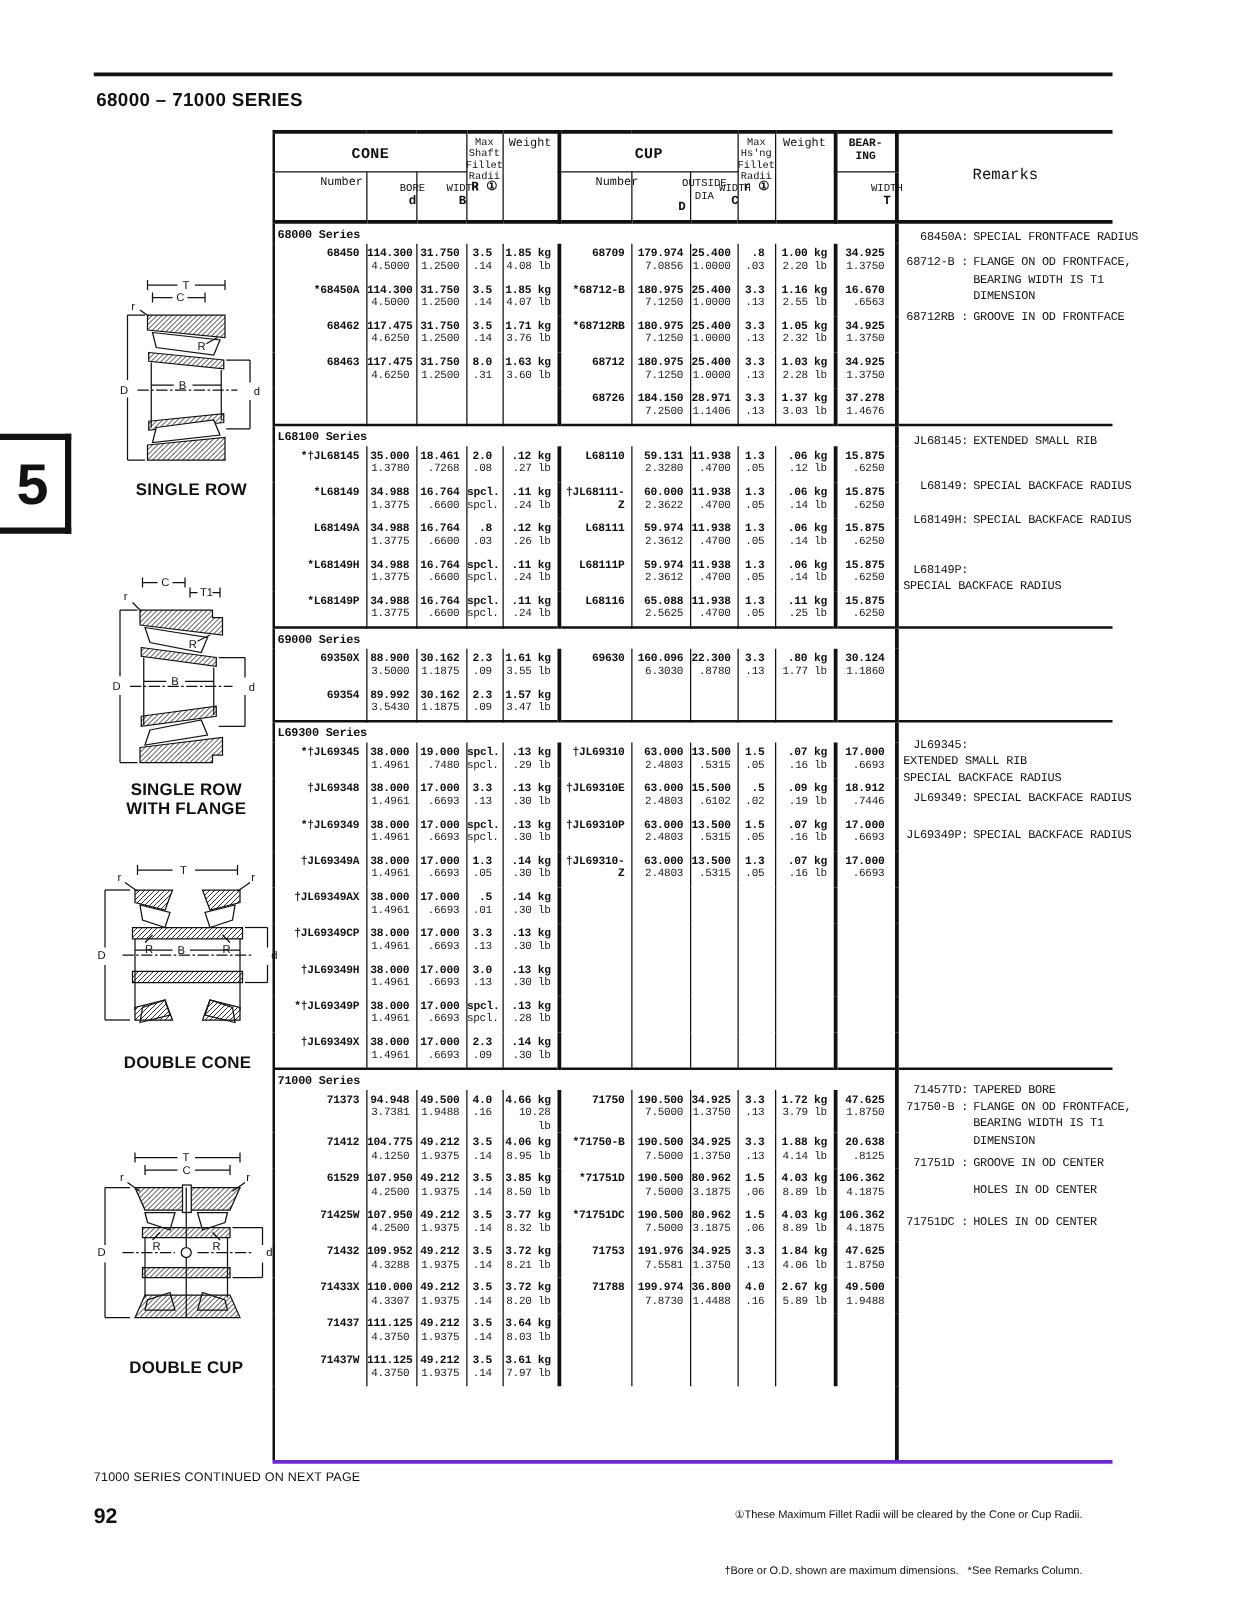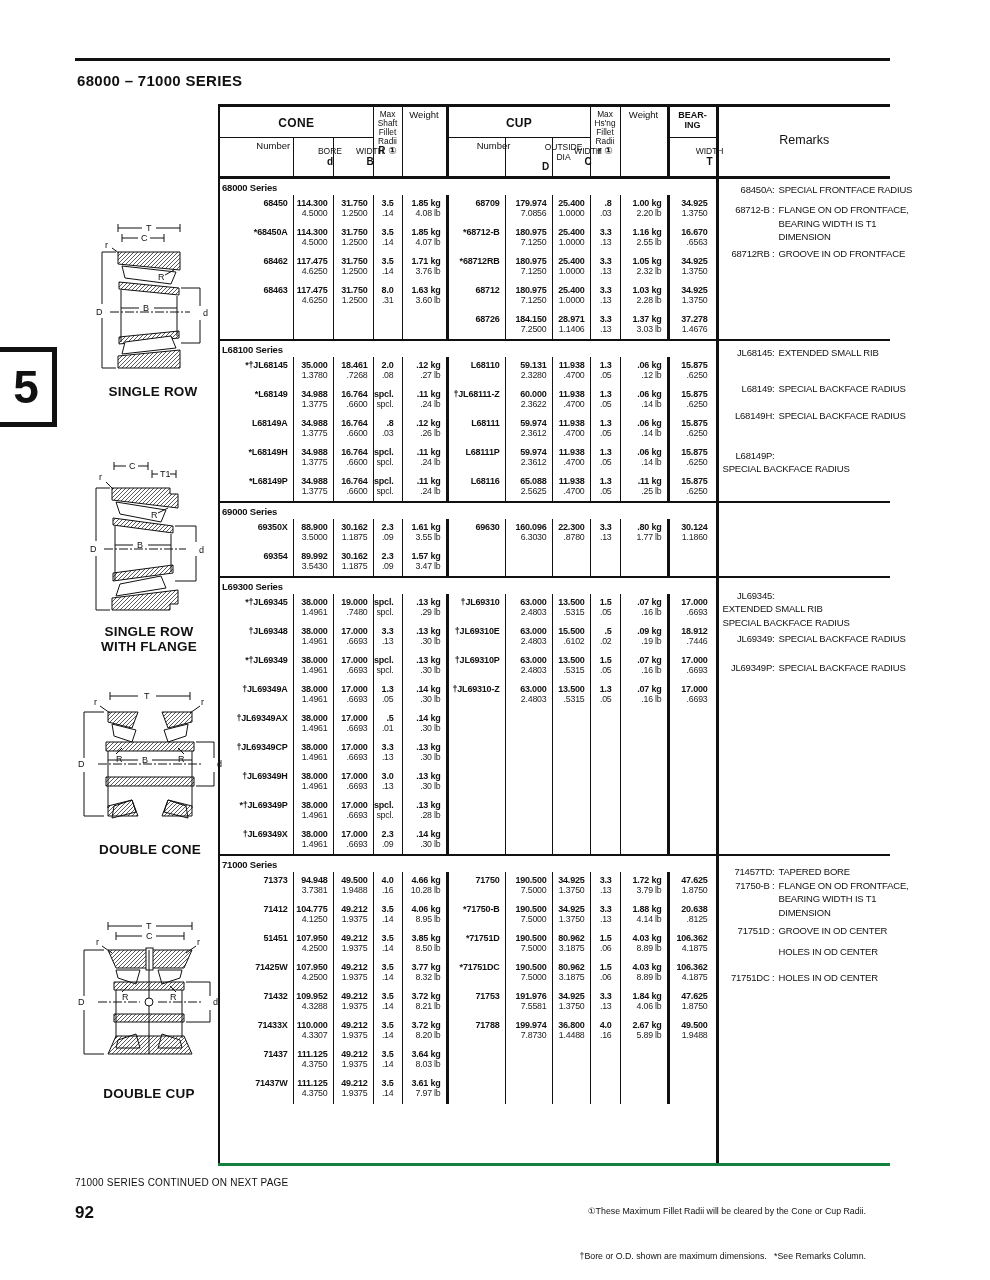--- a/index.html
+++ b/index.html
@@ -11,21 +11,21 @@
   
   .chapter-tab{position:absolute;left:0;top:347px;width:57px;height:80px;background:#fff;
     border-top:5px solid #111;border-right:5px solid #111;border-bottom:5px solid #111;
     display:flex;align-items:center;justify-content:center;font-size:46px;font-weight:bold;}
   
   .diagram{position:absolute;}
   .diagram svg{display:block;}
   .diag-caption{text-align:center;font-weight:bold;font-size:13.5px;letter-spacing:.2px;line-height:15px;margin-top:2px;}
   .dimtxt{font-family:"Liberation Sans",sans-serif;font-size:9px;fill:#111;}
   
-  .table-wrap{position:absolute;left:218px;top:104px;width:672px;border-bottom:3px solid #15803d;}
+  .table-wrap{position:absolute;left:218px;top:104px;width:672px;border-bottom:3px solid #6d28d9;font-family:Liberation Mono, monospace;}
   table.main{border-collapse:collapse;table-layout:fixed;width:671px;}
   th,td{padding:0;margin:0;box-sizing:border-box;vertical-align:top;}
   thead th{border-top:3px solid #111;border-bottom:3px solid #111;background:#fff;font-weight:normal;}
   th.group{border-bottom:1px solid #111 !important;}
   th.sub{border-top:0 !important;padding-left:34px;}
   .bl{border-left:2px solid #111;}
   .br1{border-right:1px solid #111;}
   .br3{border-right:3px solid #111;}
   .pre{white-space:pre-line;}
   .grp-label{font-size:12px;font-weight:bold;text-align:center;padding-top:9px;letter-spacing:.3px;}
@@ -1309,21 +1309,21 @@
             <td class="br3 pad5" data-interactable="false">
               <div class="m">1.88 kg</div>
               <div class="i">4.14 lb</div>
             </td>
             <td class="br3 pad8" data-interactable="false">
               <div class="m">20.638</div>
               <div class="i">.8125</div>
             </td>
           </tr>
           <tr class="data" data-interactable="false">
-            <td class="bl br1 name-cell" data-interactable="false">51451</td>
+            <td class="bl br1 name-cell" data-interactable="false">61529</td>
             <td class="br1 pad5" data-interactable="false">
               <div class="m">107.950</div>
               <div class="i">4.2500</div>
             </td>
             <td class="br1 pad5" data-interactable="false">
               <div class="m">49.212</div>
               <div class="i">1.9375</div>
             </td>
             <td class="br1 pad8" data-interactable="false">
               <div class="m">3.5</div>

